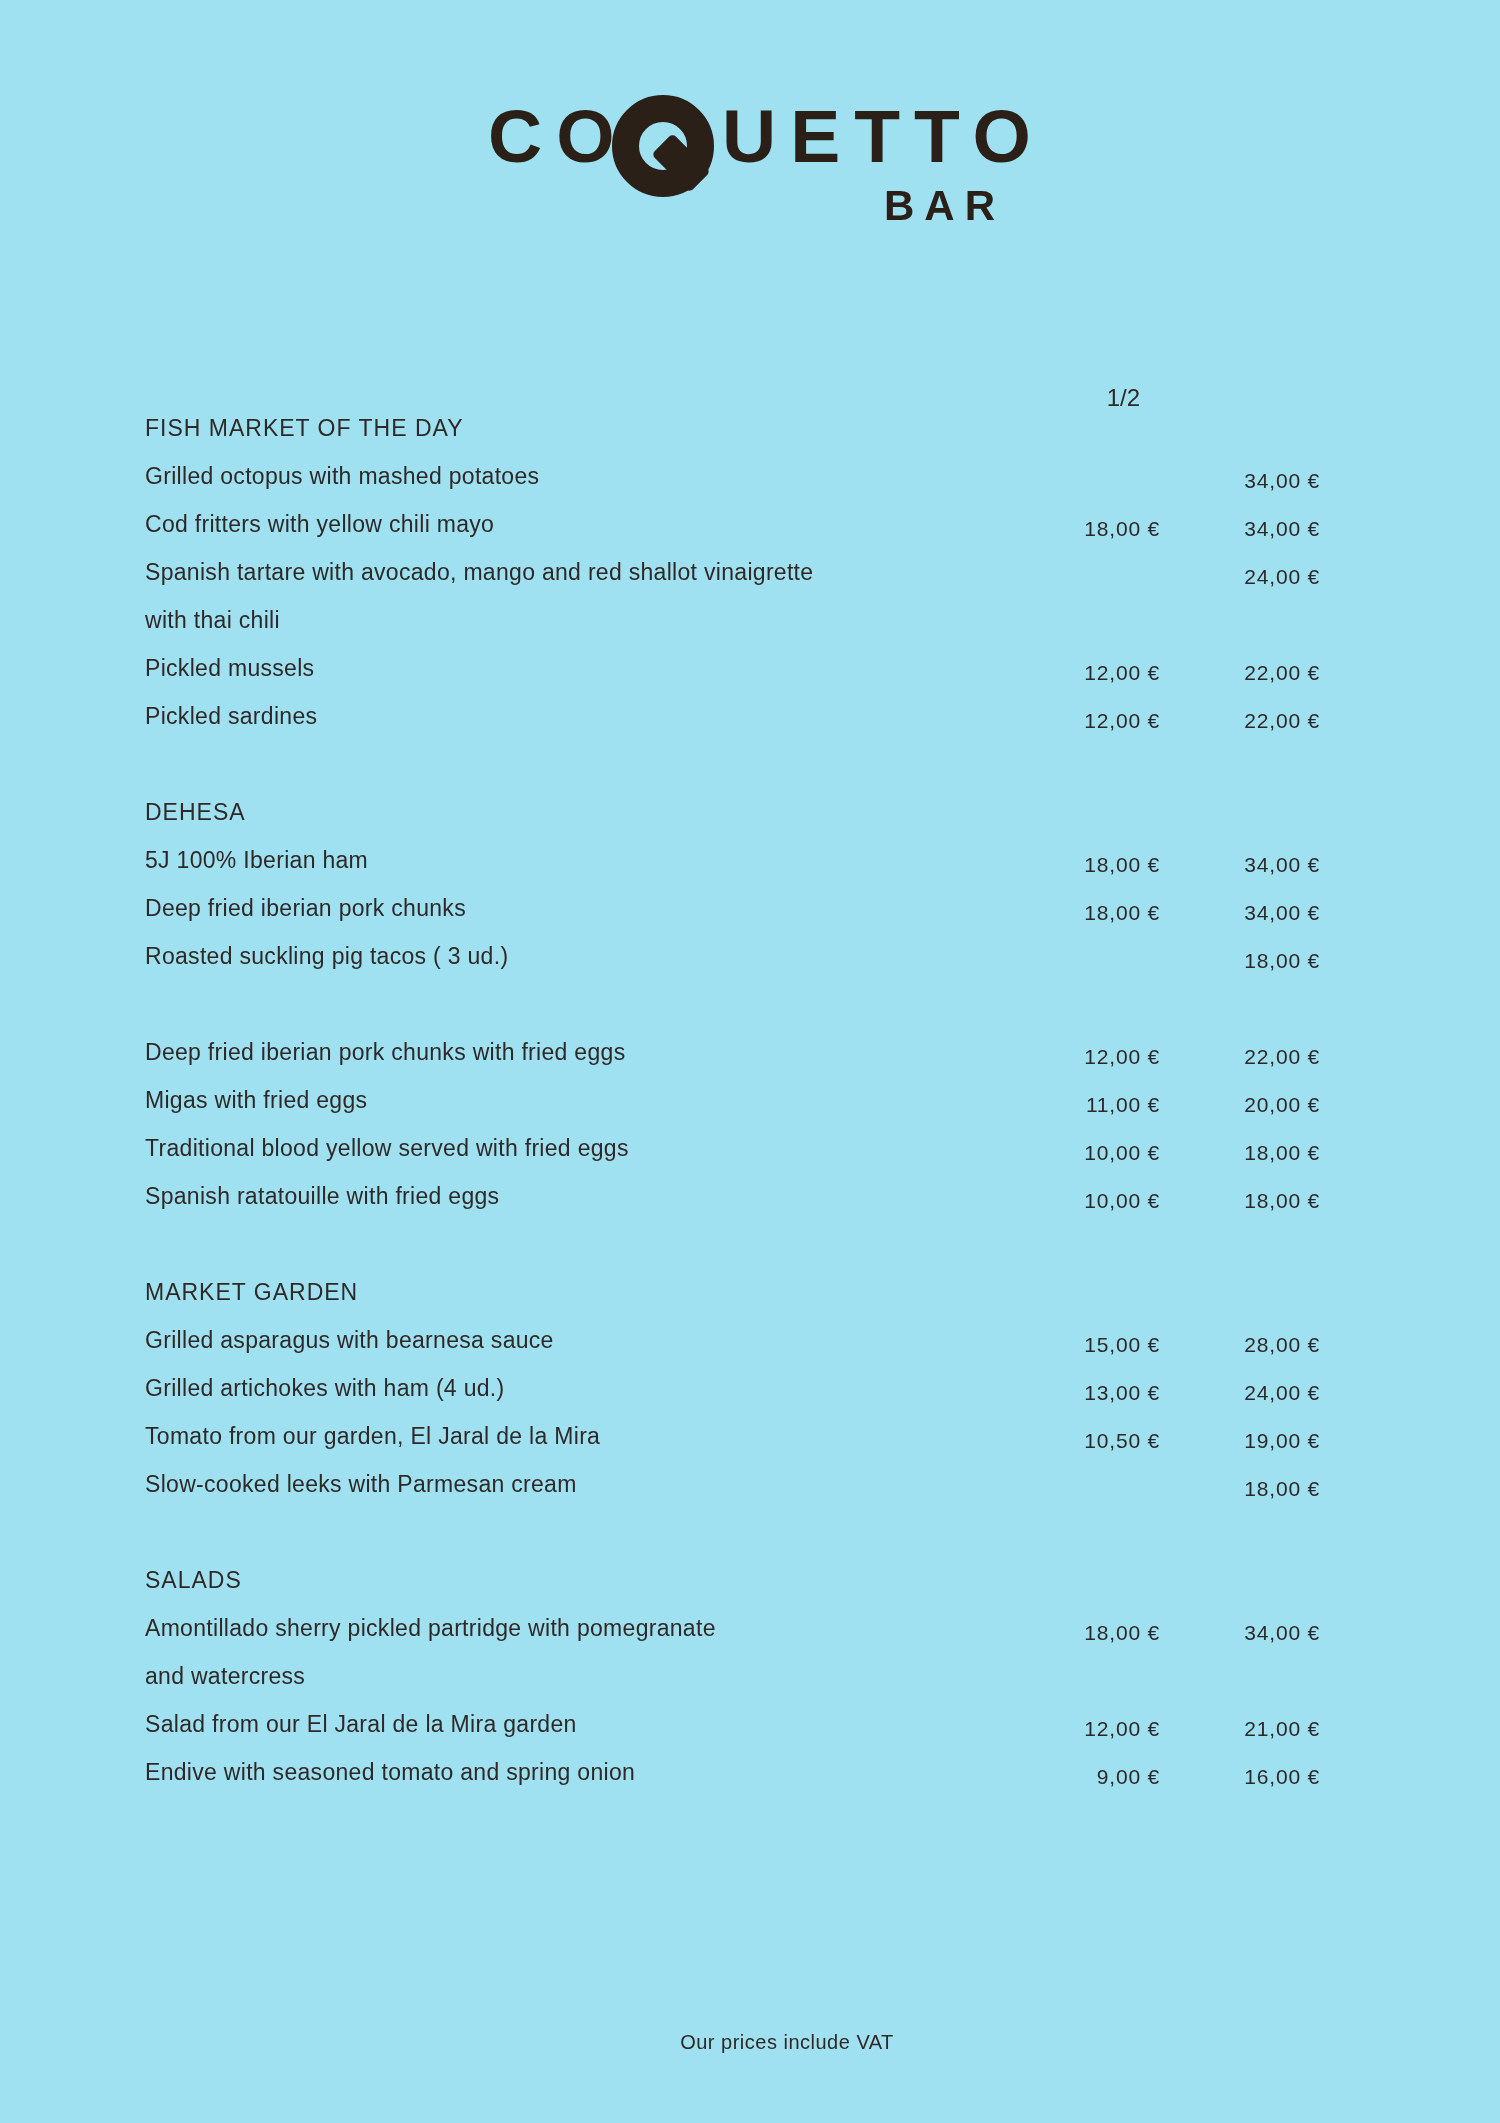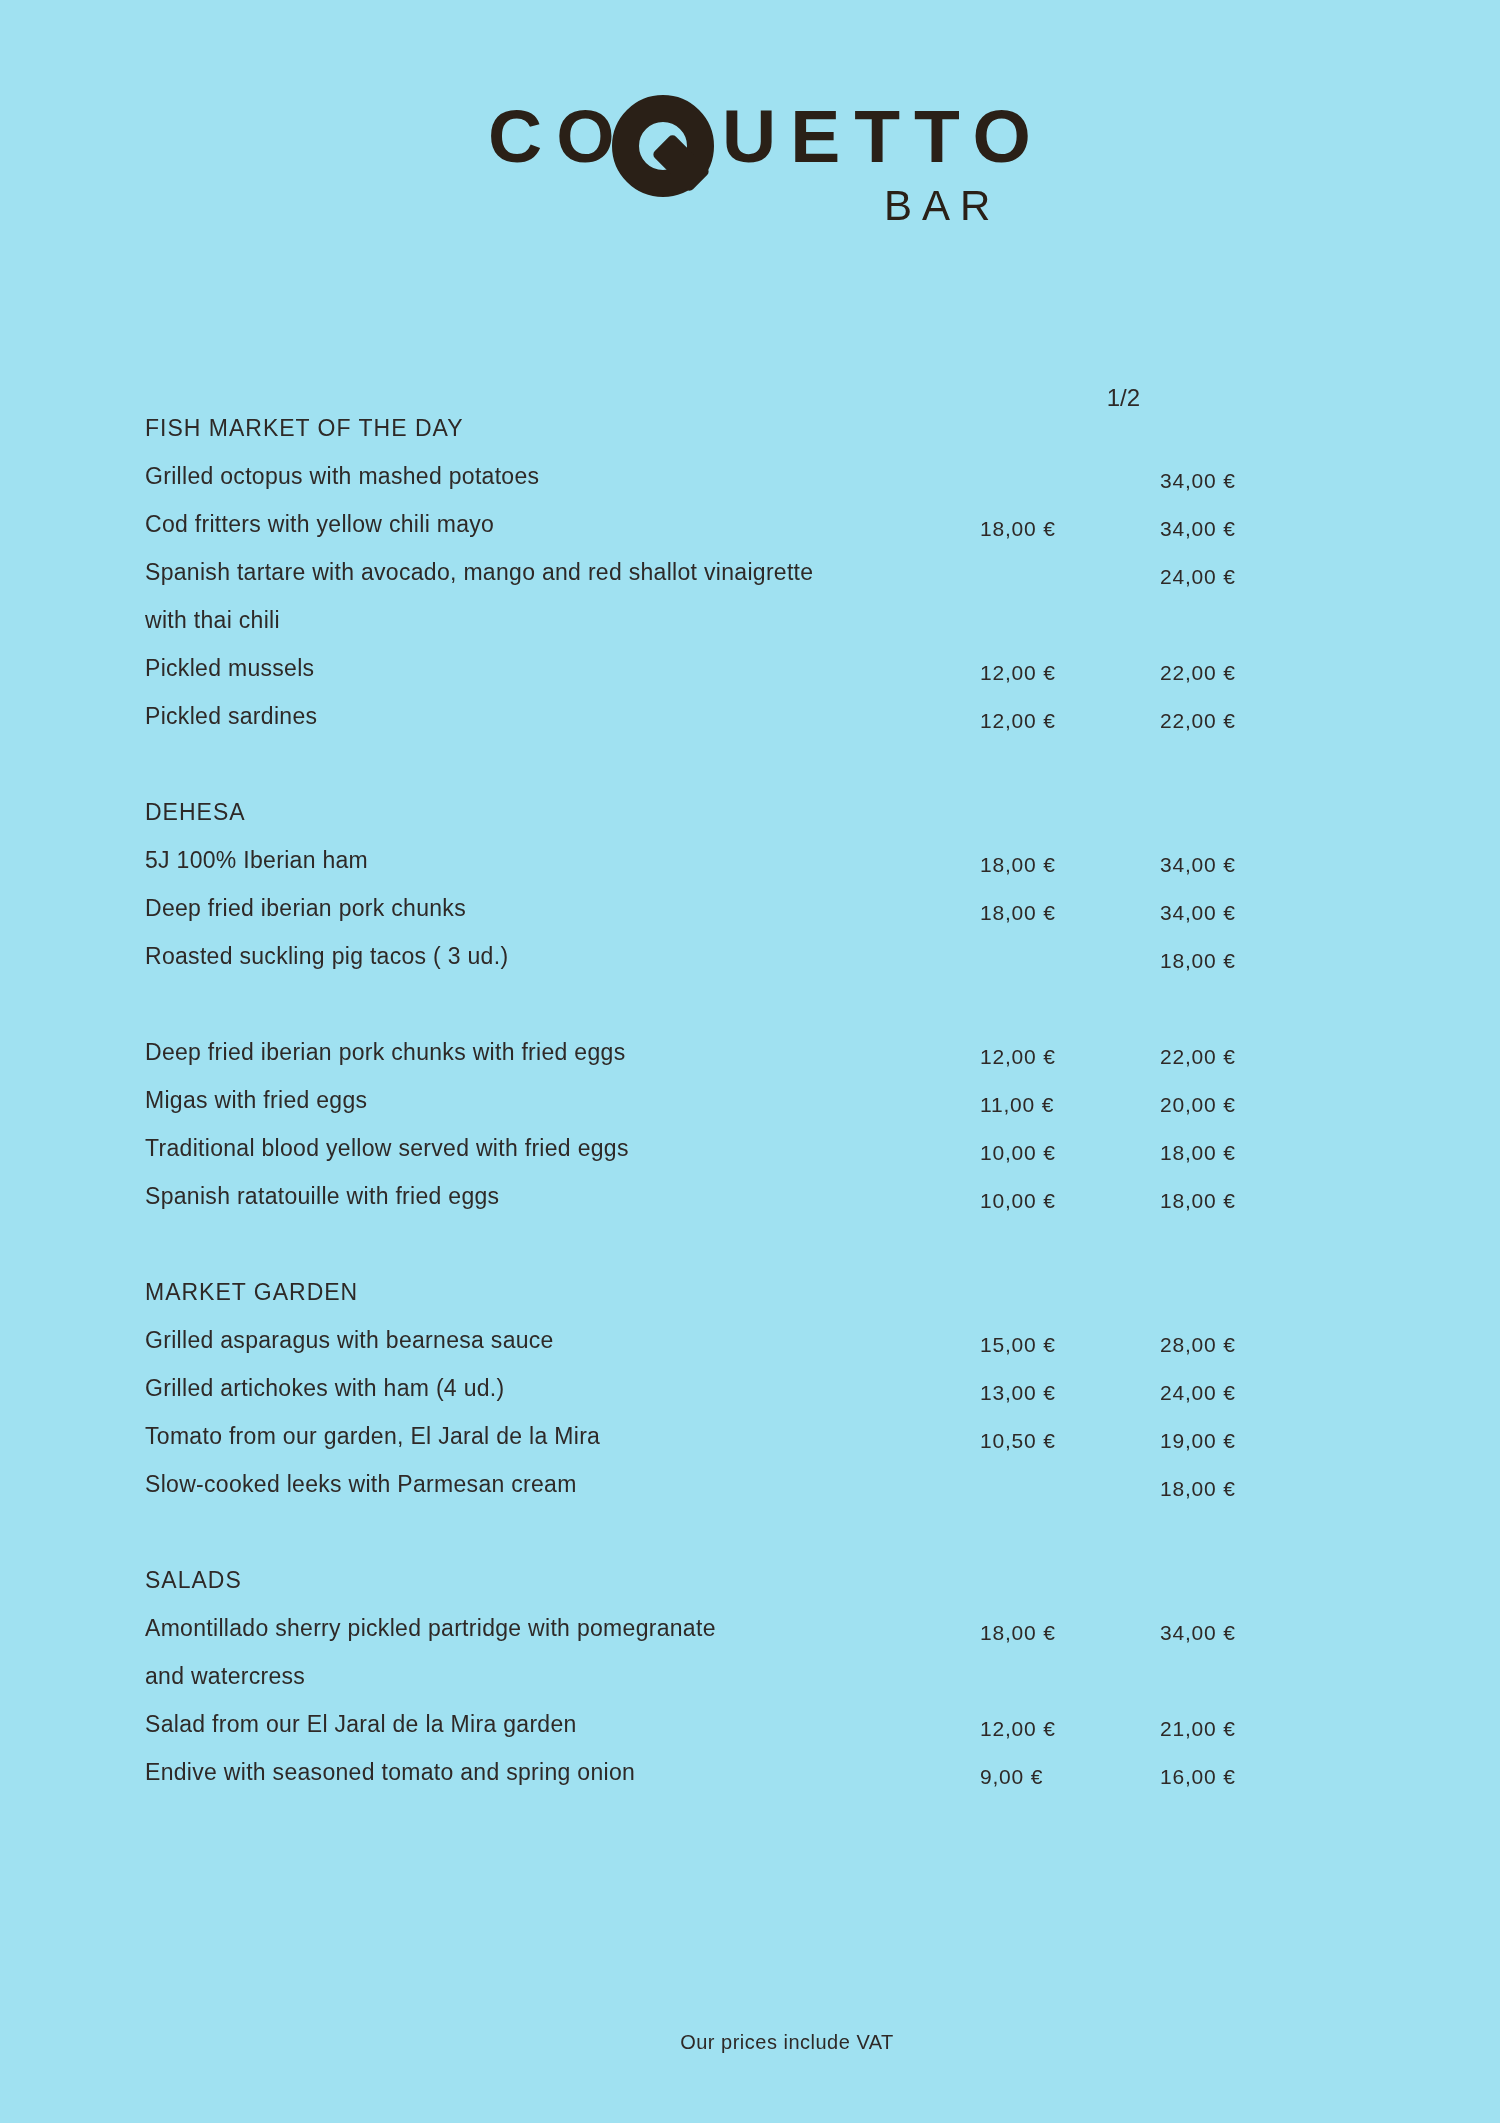--- a/index.html
+++ b/index.html
@@ -43,21 +43,21 @@
     background:var(--logo);
     right:-9px;bottom:-20px;
     transform:rotate(-45deg);
     border-radius:5px;
   }
   .logo-bar{
     position:absolute;left:884px;top:185px;
     font-size:42px;line-height:1;
     letter-spacing:10px;
     color:var(--logo);
-    font-weight:400;
+    font-weight:700;
   }
 
   
   .half-col-header{
     position:absolute;
     top:384px;right:360px;
     font-size:24px;
     color:var(--ink);
   }
 
@@ -82,21 +82,21 @@
   }
   .cell-name{
     font-size:23px;
     letter-spacing:0.3px;
     white-space:nowrap;
     overflow:visible;
   }
   .cell-price{
     font-size:21px;
     letter-spacing:0.8px;
-    text-align:left;
+    text-align:right;
     position:relative;
     top:5px;
     white-space:nowrap;
   }
 
   
   .footer{
     position:absolute;
     left:787px;top:1922px;
     transform:translateX(-50%);

